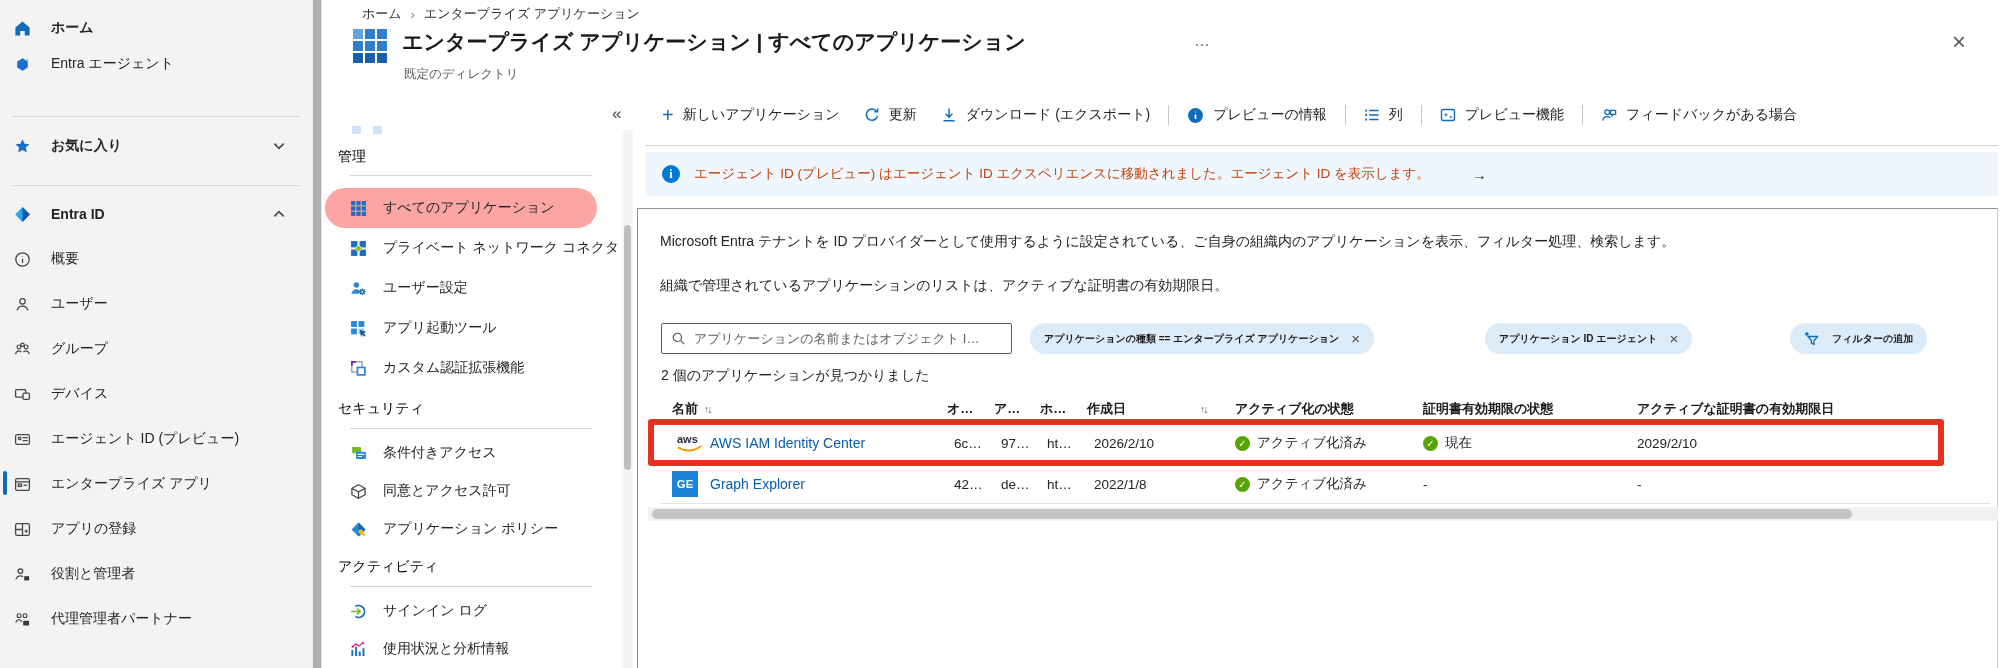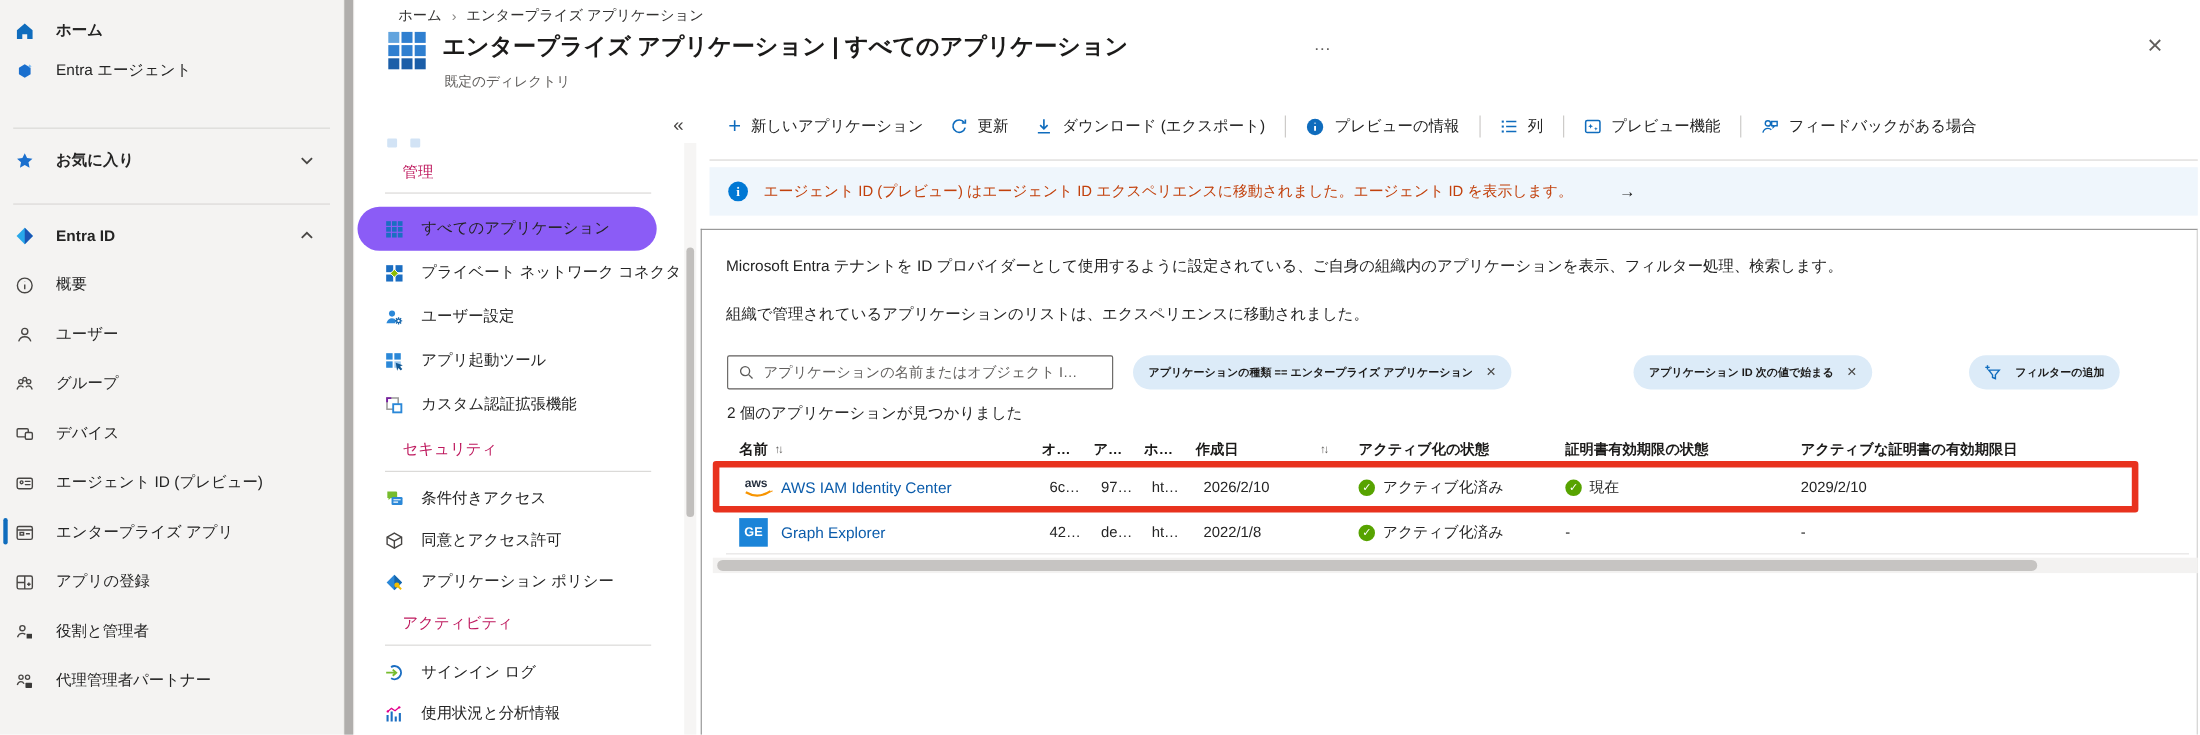--- a/index.html
+++ b/index.html
@@ -30,24 +30,24 @@
   .title-icon { position:absolute; left:352px; top:28px; width:36px; height:36px; }
   .page-title { position:absolute; left:402px; top:28px; font-size:21px; font-weight:700; color:#1b1a19; white-space:nowrap; }
   .page-subtitle { position:absolute; left:404px; top:66px; font-size:12.5px; color:#605e5c; }
   .more-btn { position:absolute; left:1194px; top:32px; font-size:16px; color:#605e5c; letter-spacing:1px; cursor:pointer; }
   .close-btn { position:absolute; left:1952px; top:30px; font-size:24px; color:#605e5c; cursor:pointer; line-height:1; }
 
   
   .menu-collapse { position:absolute; left:612px; top:104px; font-size:17px; color:#484644; cursor:pointer; }
   .menu-partial { position:absolute; left:352px; top:126px; display:flex; gap:12px; opacity:.35; }
   .menu-partial i { width:9px; height:8px; background:#7fb2e5; border-radius:1px; }
-  .menu-header { position:absolute; left:366px; font-size:14px; color:#be185d; }
+  .menu-header { position:absolute; left:338px; font-size:14px; color:#000000; }
   .menu-hdiv { position:absolute; left:350px; width:242px; height:1px; background:#d8d6d4; }
   .menu-item { position:absolute; left:325px; width:272px; height:40px; display:flex; align-items:center; padding-left:25px; gap:16px; cursor:pointer; }
-  .menu-item.selected { background:#8b5cf6;border-radius:20px; }
+  .menu-item.selected { background:#fca5a5;border-radius:20px; }
   .menu-item .ic { width:17px; height:17px; flex:none; }
   .menu-label { font-size:14px; color:#242424; white-space:nowrap; }
   .menu-scroll { position:absolute; left:622px; top:130px; width:11px; height:538px; background:#f6f5f4; }
   .menu-scroll-thumb { position:absolute; left:2px; top:95px; width:7px; height:245px; background:#c1bfbd; border-radius:4px; }
 
   
   .toolbar { position:absolute; left:652px; top:97px; height:36px; display:flex; align-items:center; gap:4px; }
   .tb-btn { display:flex; align-items:center; gap:9px; padding:0 10px; height:30px; cursor:pointer; white-space:nowrap; }
   .tb-btn span.lbl { font-size:14px; color:#242424; }
   .tb-sep { width:1px; height:20px; background:#c8c6c4; margin:0 4px; }
@@ -471,37 +471,37 @@
 
 <div class="toolbar-divider"></div>
 <div class="banner">
   <span class="banner-info">i</span>
   <span class="banner-text">エージェント ID (プレビュー) はエージェント ID エクスペリエンスに移動されました。エージェント ID を表示します。</span>
   <span class="banner-arrow">→</span>
 </div>
 
 <div class="container"></div>
 <div class="desc" style="top:233px">Microsoft Entra テナントを ID プロバイダーとして使用するように設定されている、ご自身の組織内のアプリケーションを表示、フィルター処理、検索します。</div>
-<div class="desc" style="top:277px">組織で管理されているアプリケーションのリストは、エクスペリエンスに移動されました。</div>
+<div class="desc" style="top:277px">組織で管理されているアプリケーションのリストは、アクティブな証明書の有効期限日。</div>
 
 <div class="search-box">
   <span>
       <svg viewBox="0 0 16 16" width="15" height="15" fill="none" stroke="#5c5b5a" stroke-width="1.3">
         <circle cx="6.8" cy="6.8" r="4.4"></circle>
         <path d="M10.2 10.2 14 14"></path>
       </svg>
     </span>
   <input type="text" placeholder="アプリケーションの名前またはオブジェクト I…" style="">
 </div>
 <div class="pill" style="left:1030px">
   <span class="ptext">アプリケーションの種類 == エンタープライズ アプリケーション</span>
   <span class="pclose">×</span>
 </div>
 <div class="pill" style="left:1485px">
-  <span class="ptext">アプリケーション ID 次の値で始まる</span>
+  <span class="ptext">アプリケーション ID エージェント</span>
   <span class="pclose">×</span>
 </div>
 <div class="pill addf" style="left:1790px">
   <span>
       <svg viewBox="0 0 16 16" width="16" height="16" fill="none" stroke="#0f6cbd" stroke-width="1.3">
         <path d="M4 5.5h9.5L10 9.8v3.4l-2.6-1V9.8z"></path>
         <path d="M2.8 1v4M.8 3h4"></path>
       </svg>
     </span>
   <span class="ptext">フィルターの追加</span>

